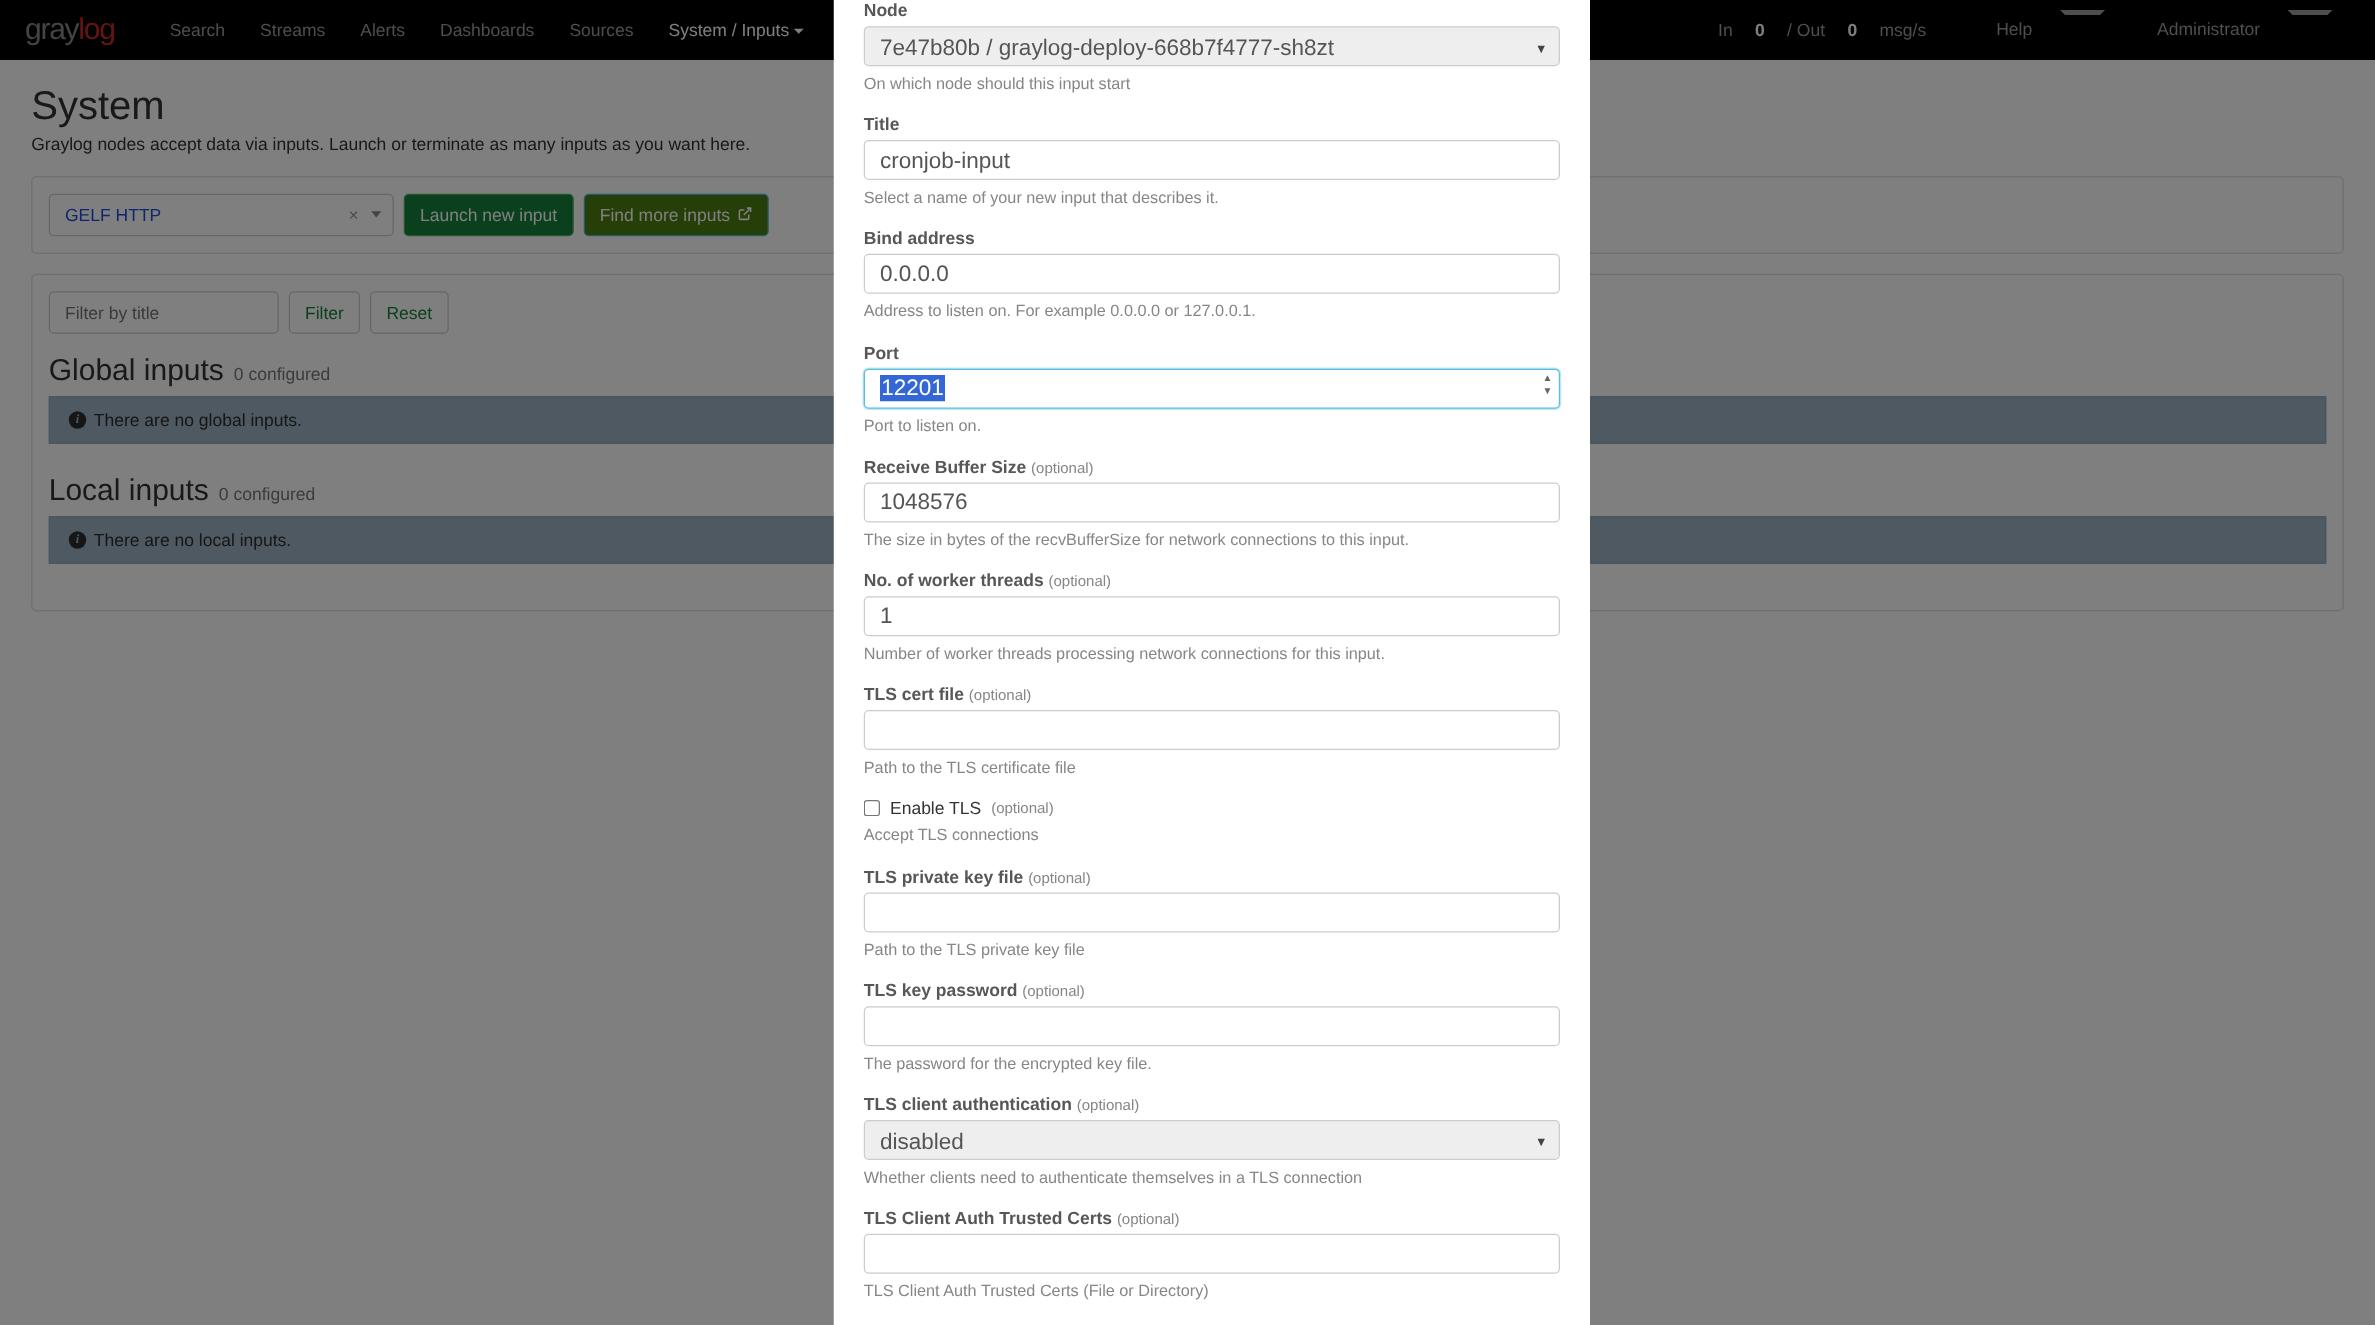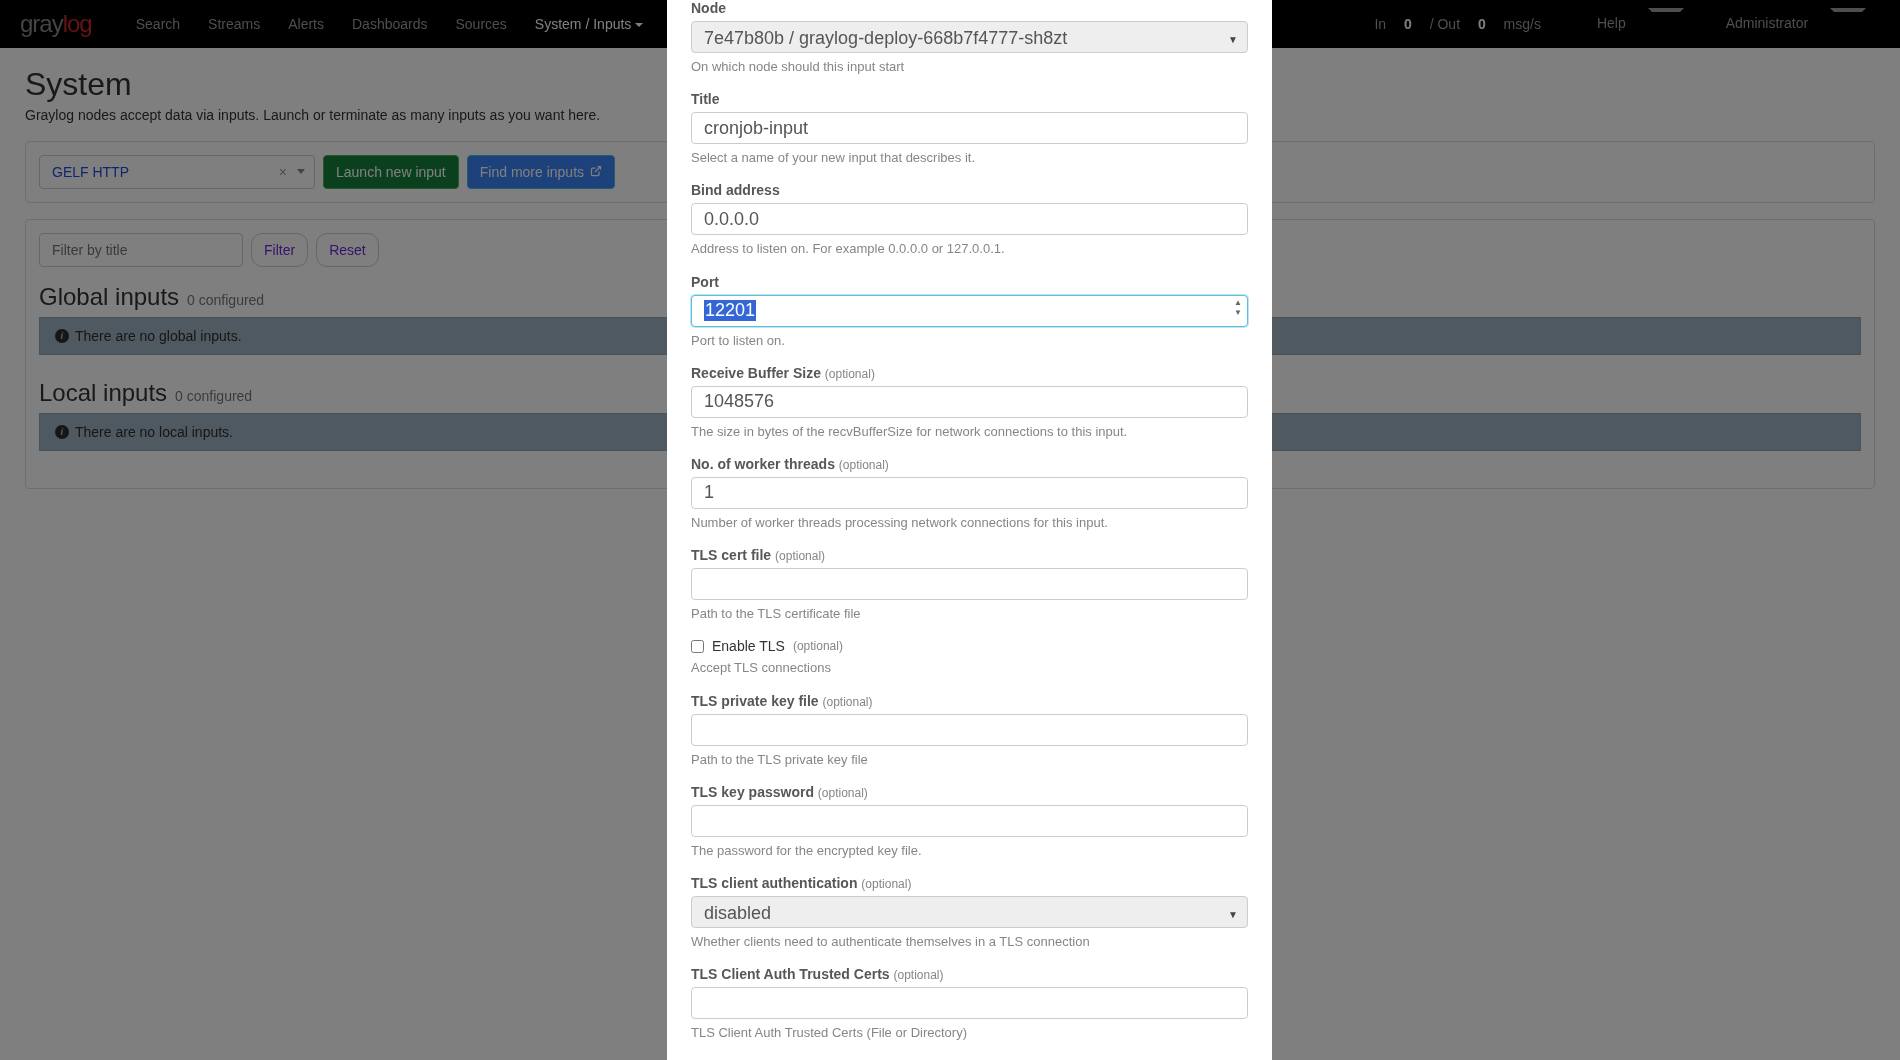--- a/index.html
+++ b/index.html
@@ -25,26 +25,26 @@
 .page-desc { font-size: 14px; color: #333; margin-bottom: 18px; }
 
 .panel { background: #fff; border: 1px solid #ddd; border-radius: 4px; padding: 13px; margin-bottom: 16px; }
 .input-type-row { display: flex; gap: 8px; align-items: center; }
 .select-wrap { position: relative; width: 276px; }
 .select-wrap input { width: 100%; height: 34px; border: 1px solid #ccc; border-radius: 4px; padding: 6px 28px 6px 12px; font-size: 14px; color: #1d4ed8; }
 .select-wrap .clear { position: absolute; right: 28px; top: 9px; color: #999; cursor: pointer; font-size: 14px; }
 .select-wrap .dd { position: absolute; right: 10px; top: 14px; width: 0; height: 0; border-left: 4px solid transparent; border-right: 4px solid transparent; border-top: 5px solid #888; }
 .btn { display: inline-flex; align-items: center; height: 34px; padding: 6px 12px; border-radius: 4px; font-size: 14px; border: 1px solid transparent; cursor: pointer; text-decoration: none; }
 .btn-success { background: #15803d; border-color: #4cae4c; color: #fff; }
-.btn-info { background: #3b82f6; border-color: #46b8da; color: #fff; }
-.btn-default { background: #fff; border-color: #ccc; color: #6d28d9; border-radius: 11px; }
+.btn-info { background: #4d7c0f; border-color: #46b8da; color: #fff; }
+.btn-default { background: #fff; border-color: #ccc; color: #15803d; }
 .ext-icon { margin-left: 6px; }
 
 .filter-row { display: flex; gap: 8px; align-items: center; margin-bottom: 16px; }
-.filter-row input { width: 204px; height: 34px; border: 1px solid #ccc; border-radius: 4px; padding: 6px 12px; font-size: 14px; color: #555; }
+.filter-row input { width: 184px; height: 34px; border: 1px solid #ccc; border-radius: 4px; padding: 6px 12px; font-size: 14px; color: #555; }
 
 .sect-title { font-size: 24px; font-weight: 400; margin-bottom: 6px; display: flex; align-items: baseline; gap: 8px; }
 .sect-title .count { font-size: 14px; color: #777; font-weight: 400; }
 
 .alert-info { background: #9fb3c2; border: 1px solid #8fa6b6; color: #2c2c2c; padding: 10px 15px; border-radius: 0; margin-bottom: 24px; font-size: 14px; display: flex; align-items: center; gap: 6px; }
 .info-icon { display: inline-block; width: 14px; height: 14px; border-radius: 50%; background: #2c2c2c; color: #9fb3c2; text-align: center; line-height: 14px; font-size: 10px; font-weight: 700; font-style: italic; font-family: Georgia, serif; }
 
 
 .overlay { position: absolute; inset: 0; background: rgba(0,0,0,0.5); z-index: 10; }
 

